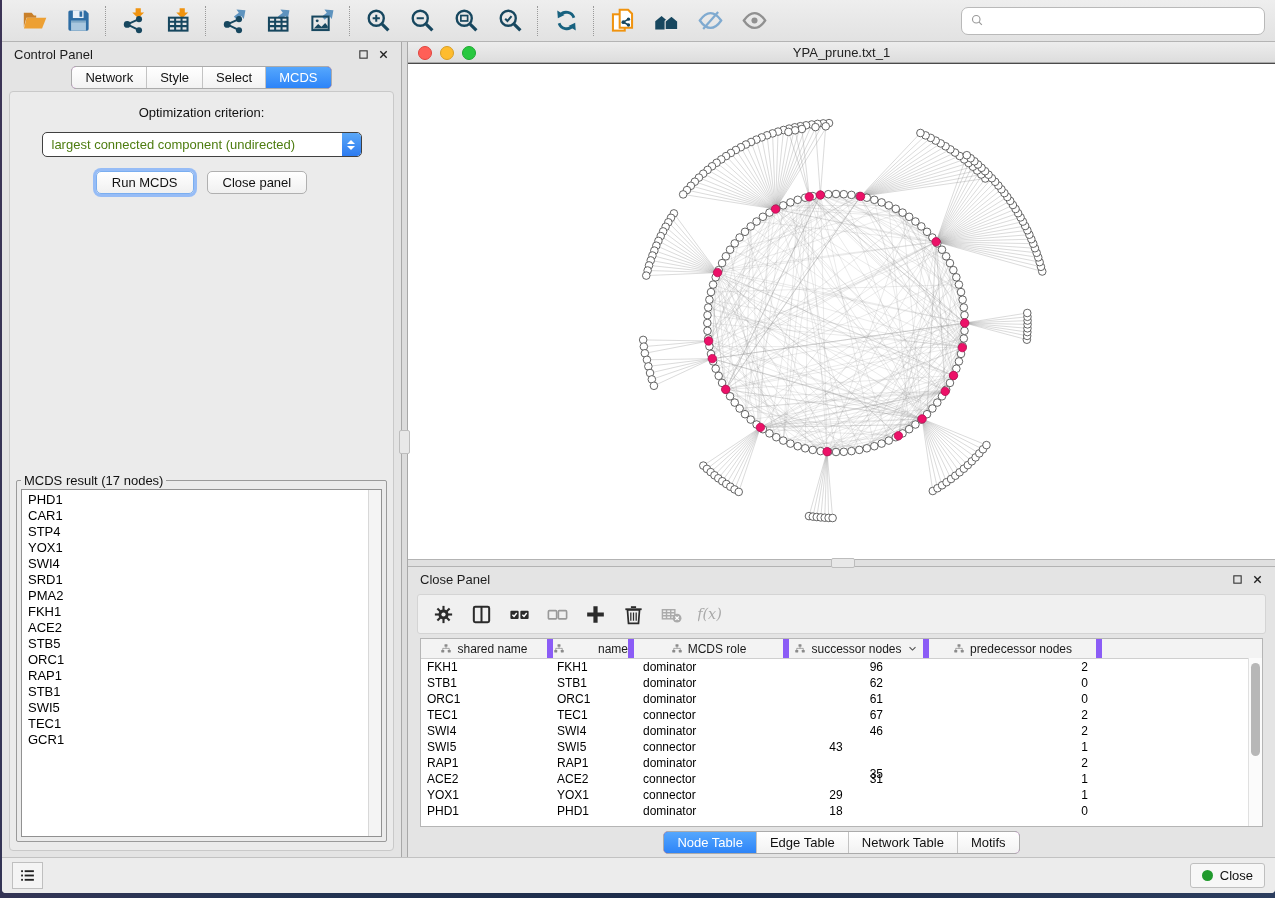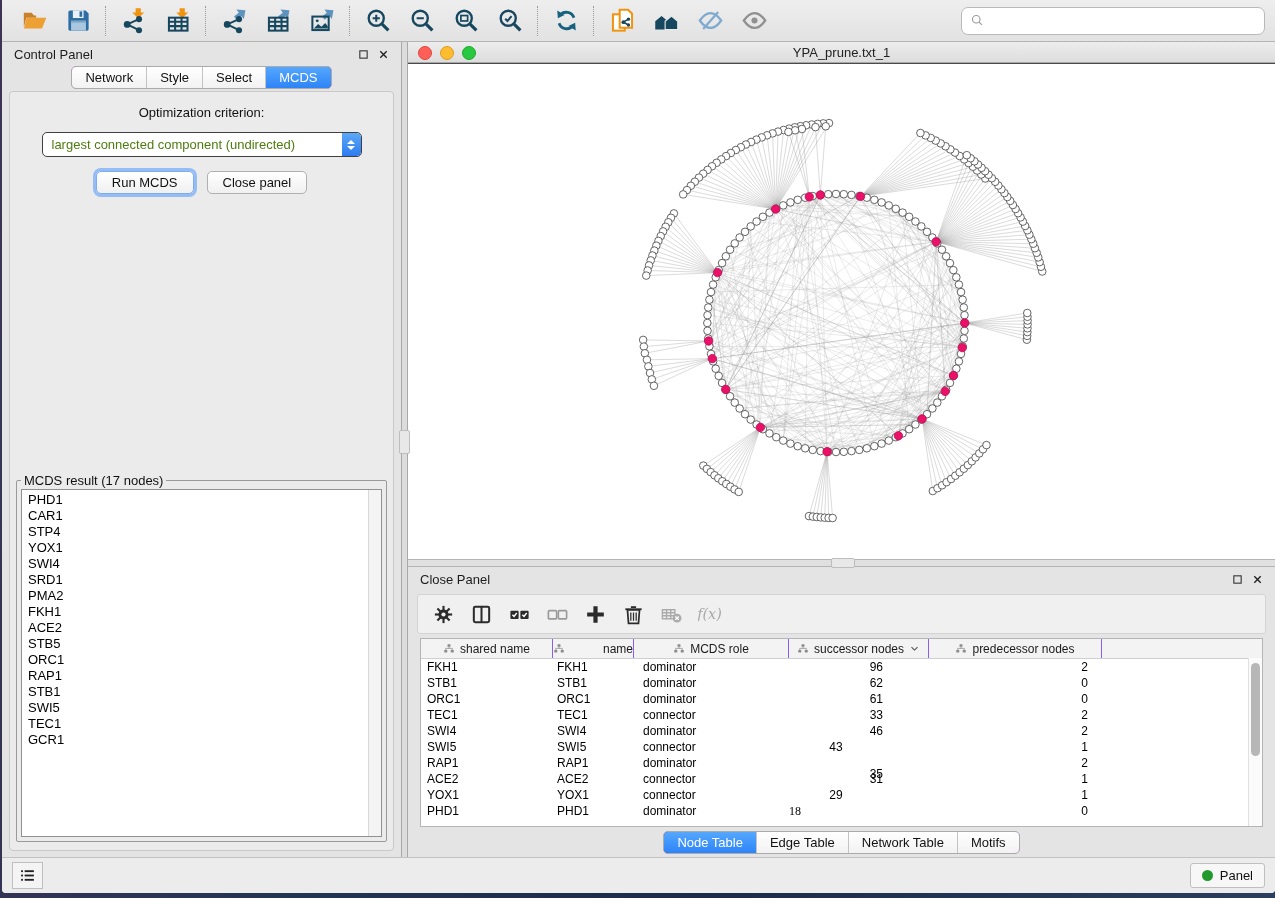--- a/index.html
+++ b/index.html
@@ -81,21 +81,21 @@
   
   .tpanel{flex:1;display:flex;flex-direction:column;background:#e4e4e4;min-height:0;}
   .tp-toolbar{margin:3px 9px 4px 9px;height:38px;background:#f0f0f0;border:1px solid #d4d4d4;border-radius:3px;
               display:flex;align-items:center;padding:0 6px;flex:0 0 auto;}
   .tpbtn{width:38px;height:34px;border:none;background:transparent;display:flex;align-items:center;justify-content:center;padding:0;cursor:default;}
   .tpbtn svg{width:23px;height:23px;}
   .table-wrap{flex:1;margin:0 12px;background:#fff;border:1px solid #b5b5b5;position:relative;display:flex;
               flex-direction:column;min-height:0;overflow:hidden;}
   .thead{display:flex;height:19px;background:#f3f3f3;border-bottom:1px solid #cfcfcf;flex:0 0 auto;}
   .th{display:flex;align-items:center;justify-content:center;gap:5px;font-size:12px;color:#1a1a1a;
-      border-right:1px solid #8b5cf6;box-sizing:border-box;}
+      border-right:6px solid #8b5cf6;box-sizing:border-box;}
   .th svg.tree{width:12px;height:12px;}
   .th svg.chev{width:11px;height:11px;}
   .tbody{flex:1;}
   .trow{display:flex;height:16px;align-items:center;}
   .td{font-size:12px;color:#000;box-sizing:border-box;white-space:nowrap;overflow:hidden;}
   .tscroll{position:absolute;top:19px;right:0;bottom:0;width:13px;background:#fbfbfb;border-left:1px solid #e0e0e0;}
   .tthumb{position:absolute;top:5px;left:2px;width:9px;height:93px;background:#b7b7b7;border-radius:5px;}
   .table-tabs{height:30px;display:flex;align-items:center;justify-content:center;flex:0 0 auto;}
 
   
@@ -1210,21 +1210,21 @@
                 <div class="td" style="width: 132px; padding-left: 6px;">ORC1</div>
                 <div class="td" style="width: 81px; padding-left: 4px;">ORC1</div>
                 <div class="td" style="width: 155px; padding-left: 9px;">dominator</div>
                 <div class="td" style="width: 140px; padding-left: 0px; text-align: right; padding-right: 46px;">61</div>
                 <div class="td" style="width: 173px; padding-left: 0px; text-align: right; padding-right: 14px;">0</div>
               </div>
               <div class="trow">
                 <div class="td" style="width: 132px; padding-left: 6px;">TEC1</div>
                 <div class="td" style="width: 81px; padding-left: 4px;">TEC1</div>
                 <div class="td" style="width: 155px; padding-left: 9px;">connector</div>
-                <div class="td" style="width: 140px; padding-left: 0px; text-align: right; padding-right: 46px;">33</div>
+                <div class="td" style="width: 140px; padding-left: 0px; text-align: right; padding-right: 46px;">67</div>
                 <div class="td" style="width: 173px; padding-left: 0px; text-align: right; padding-right: 14px;">2</div>
               </div>
               <div class="trow">
                 <div class="td" style="width: 132px; padding-left: 6px;">SWI4</div>
                 <div class="td" style="width: 81px; padding-left: 4px;">SWI4</div>
                 <div class="td" style="width: 155px; padding-left: 9px;">dominator</div>
                 <div class="td" style="width: 140px; padding-left: 0px; text-align: right; padding-right: 46px;">46</div>
                 <div class="td" style="width: 173px; padding-left: 0px; text-align: right; padding-right: 14px;">2</div>
               </div>
               <div class="trow">
@@ -1252,21 +1252,21 @@
                 <div class="td" style="width: 132px; padding-left: 6px;">YOX1</div>
                 <div class="td" style="width: 81px; padding-left: 4px;">YOX1</div>
                 <div class="td" style="width: 155px; padding-left: 9px;">connector</div>
                 <div class="td" style="width: 140px; padding-left: 0px; text-align: center; padding-right: 46px;">29</div>
                 <div class="td" style="width: 173px; padding-left: 0px; text-align: right; padding-right: 14px;">1</div>
               </div>
               <div class="trow">
                 <div class="td" style="width: 132px; padding-left: 6px;">PHD1</div>
                 <div class="td" style="width: 81px; padding-left: 4px;">PHD1</div>
                 <div class="td" style="width: 155px; padding-left: 9px;">dominator</div>
-                <div class="td" style="width: 140px; padding-left: 0px; text-align: left; padding-right: 46px; font-family: Liberation Serif, serif;">18</div>
+                <div class="td" style="width: 140px; padding-left: 0px; text-align: center; padding-right: 46px;">18</div>
                 <div class="td" style="width: 173px; padding-left: 0px; text-align: right; padding-right: 14px;">0</div>
               </div>
             </div>
           <div class="tscroll">
               <div class="tthumb"></div>
             </div>
         </div>
         <div class="table-tabs">
           <span class="seg" id="table-tabs">
               <button class="active">Node Table</button>
@@ -1287,16 +1287,16 @@
             <rect x="3" y="10.7" width="2.6" height="2.6"></rect>
             <rect x="3" y="16.8" width="2.6" height="2.6"></rect>
             <rect x="8" y="4.6" width="13" height="2.6"></rect>
             <rect x="8" y="10.7" width="13" height="2.6"></rect>
             <rect x="8" y="16.8" width="13" height="2.6"></rect>
           </g>
         </svg>
     </button>
     <button class="memory-btn">
       <span class="memory-dot"></span>
-      <span>Panel</span>
+      <span>Close</span>
     </button>
   </div>
 </div>
 
 </body></html>

